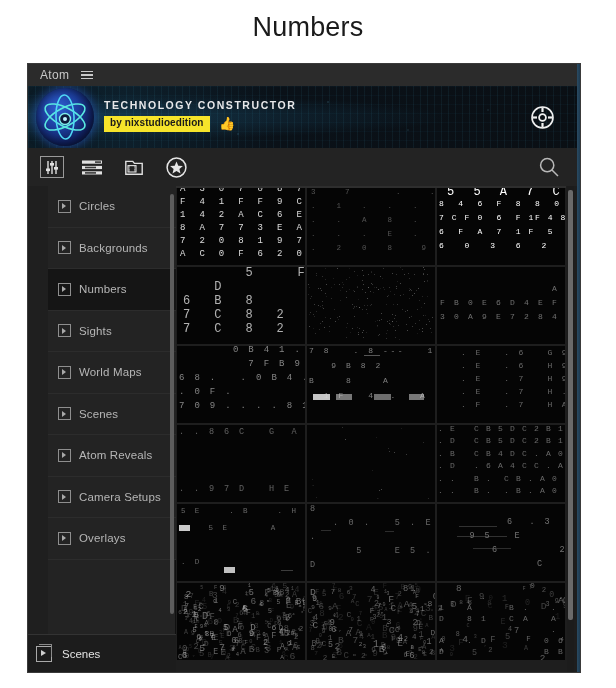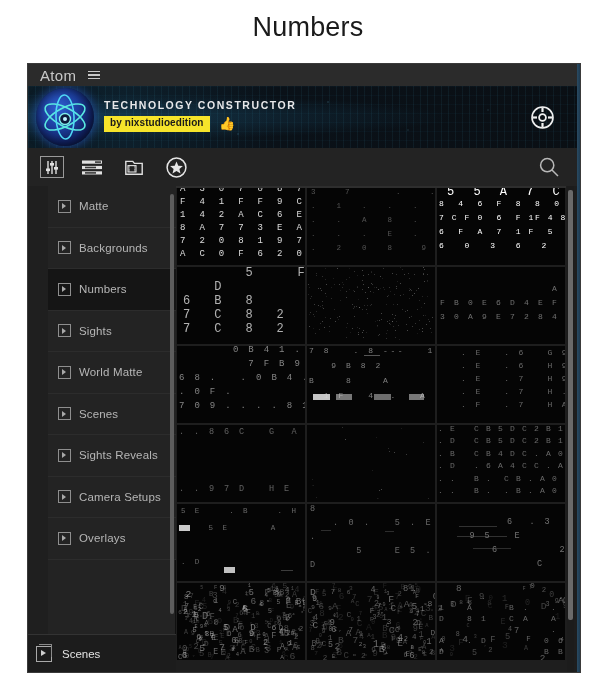--- a/index.html
+++ b/index.html
@@ -54,21 +54,21 @@
     left: 0; top: 0;
     width: 552px; height: 22px;
     background: #2b2b2b;
     display: flex;
     align-items: center;
     padding-left: 12px;
     box-sizing: border-box;
   }
   .titlebar-label {
     color: #c8c8c8;
-    font-size: 15px;
+    font-size: 12px;
     letter-spacing: 0.3px;
   }
   .hamburger {
     margin-left: 12px;
     display: inline-block;
     width: 12px;
   }
   .hamburger i {
     display: block;
     height: 1.4px;
@@ -452,45 +452,45 @@
       </div>
     </div>
 
     <div class="body-area">
 
       <div class="sidebar">
         <div class="sidebar-rail"></div>
         <div class="sidebar-list" id="sidebar-list">
             <div class="side-item">
               <span class="side-item-icon"></span>
-              <span class="side-item-label">Matte</span>
+              <span class="side-item-label">Circles</span>
             </div>
             <div class="side-item">
               <span class="side-item-icon"></span>
               <span class="side-item-label">Backgrounds</span>
             </div>
             <div class="side-item selected">
               <span class="side-item-icon"></span>
               <span class="side-item-label">Numbers</span>
             </div>
             <div class="side-item">
               <span class="side-item-icon"></span>
               <span class="side-item-label">Sights</span>
             </div>
             <div class="side-item">
               <span class="side-item-icon"></span>
-              <span class="side-item-label">World Matte</span>
+              <span class="side-item-label">World Maps</span>
             </div>
             <div class="side-item">
               <span class="side-item-icon"></span>
               <span class="side-item-label">Scenes</span>
             </div>
             <div class="side-item">
               <span class="side-item-icon"></span>
-              <span class="side-item-label">Sights Reveals</span>
+              <span class="side-item-label">Atom Reveals</span>
             </div>
             <div class="side-item">
               <span class="side-item-icon"></span>
               <span class="side-item-label">Camera Setups</span>
             </div>
             <div class="side-item">
               <span class="side-item-icon"></span>
               <span class="side-item-label">Overlays</span>
             </div>
           </div>

